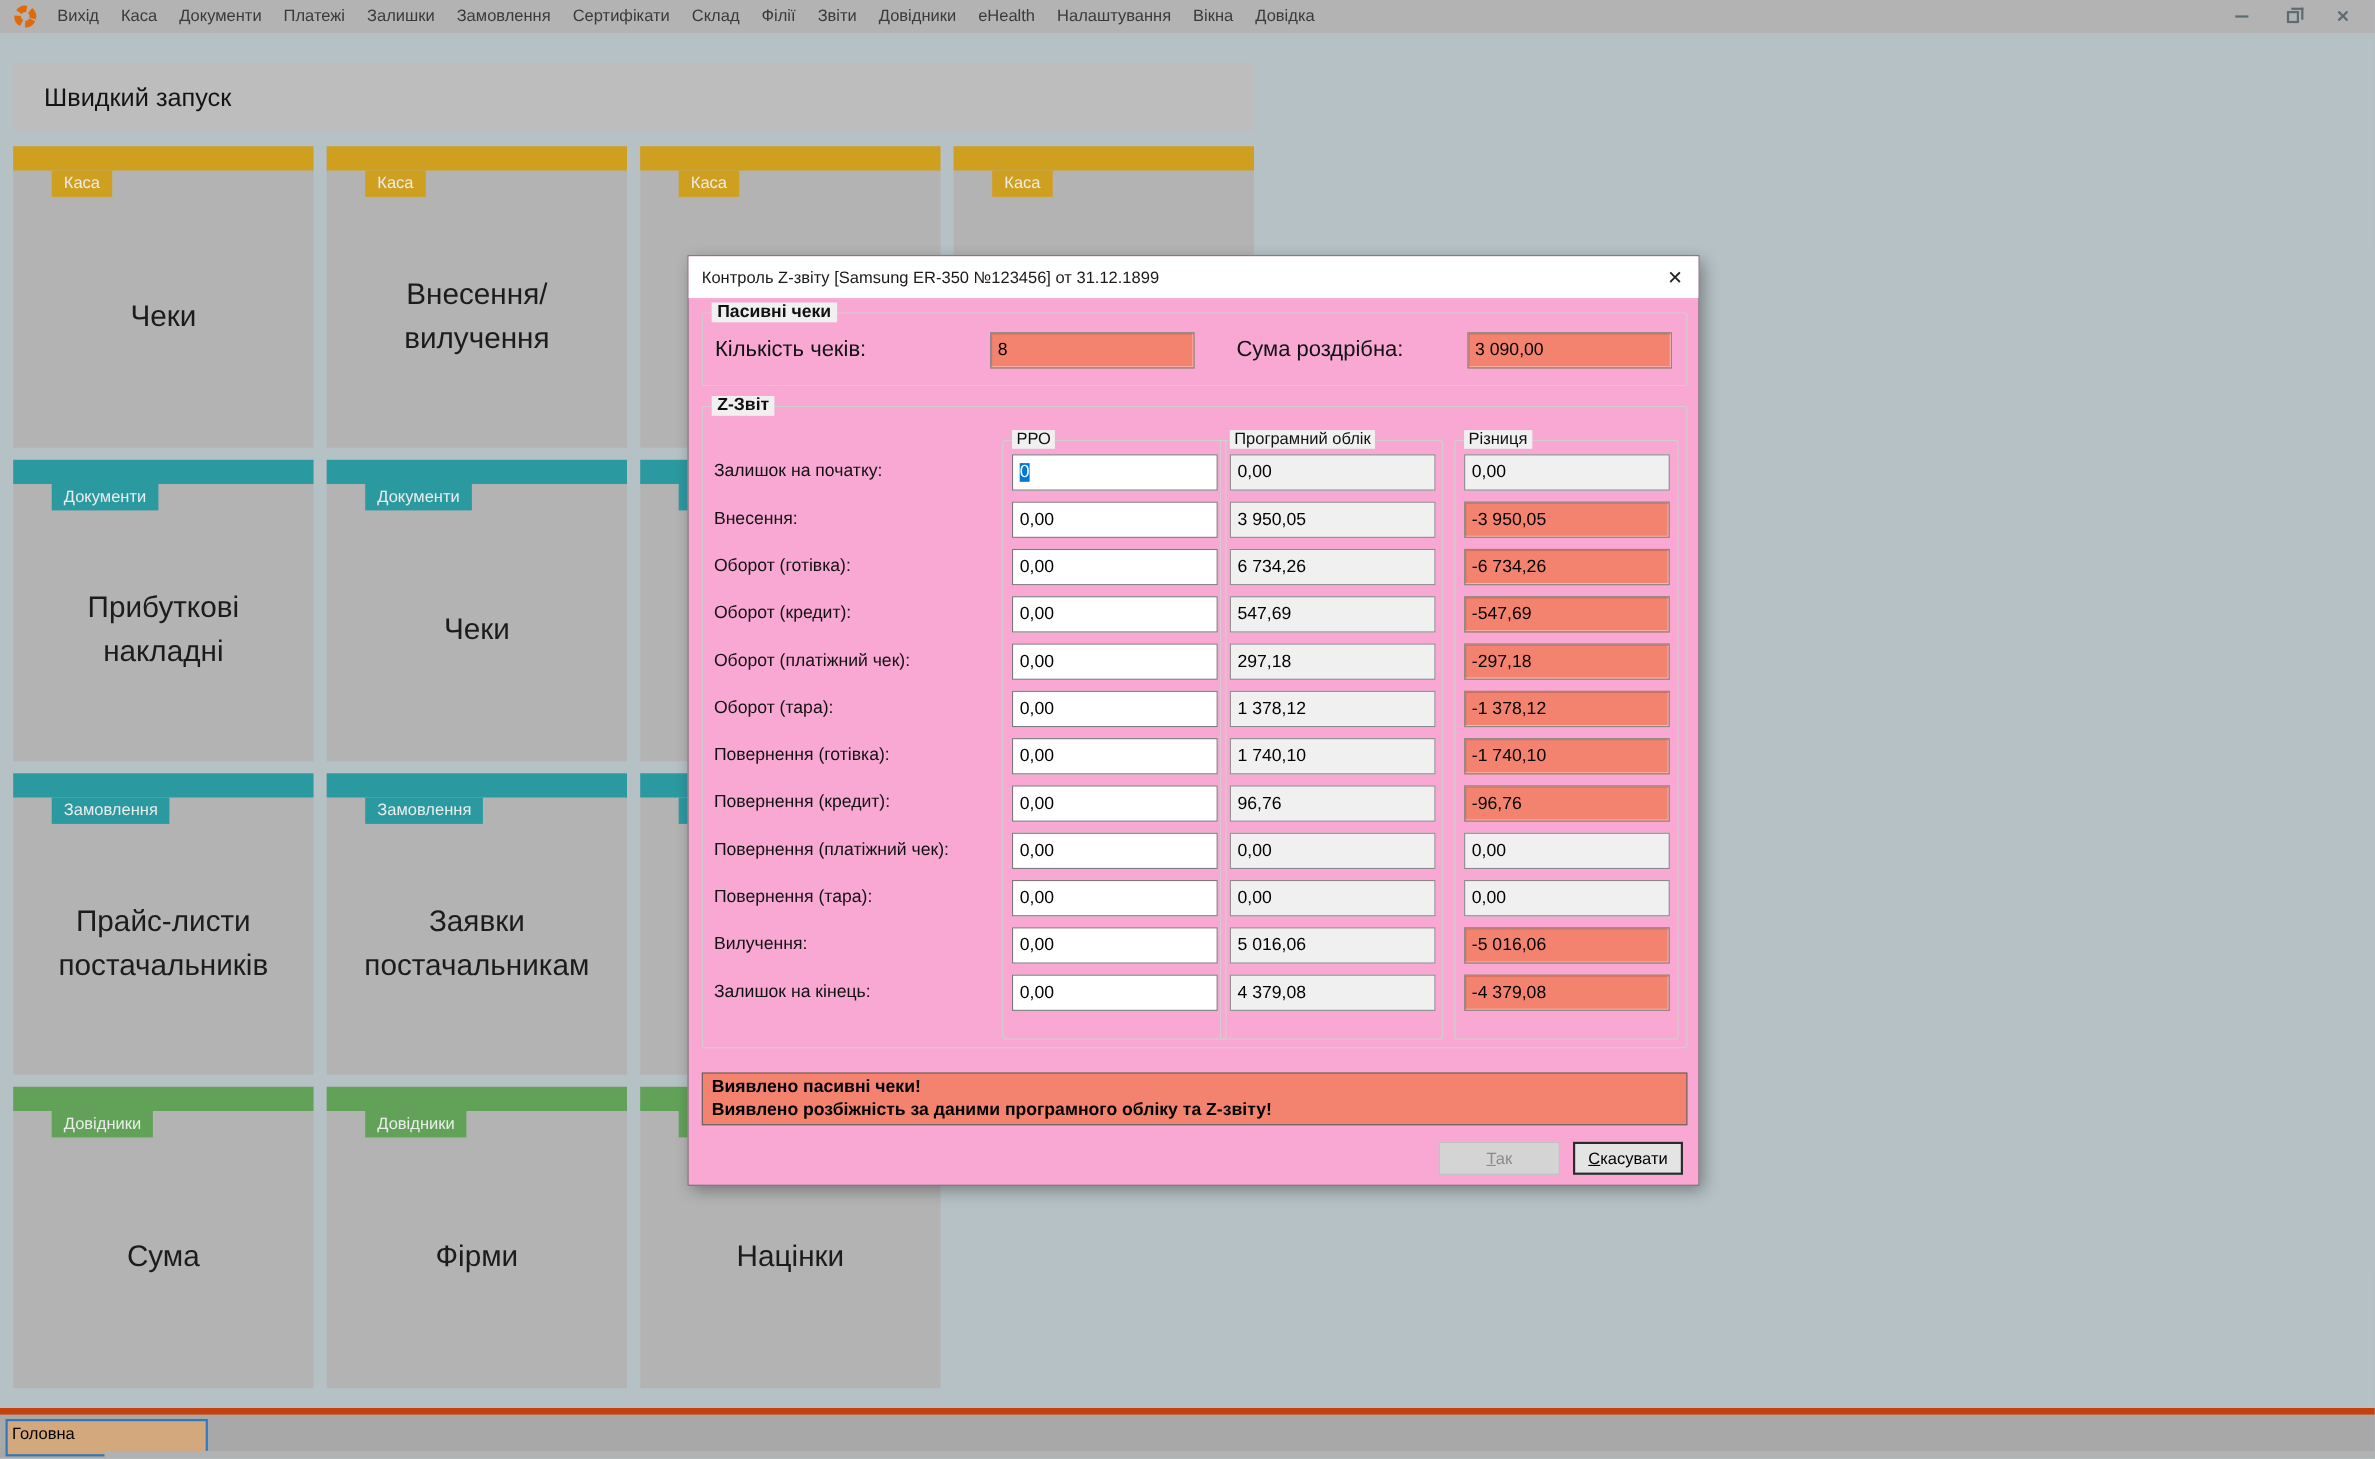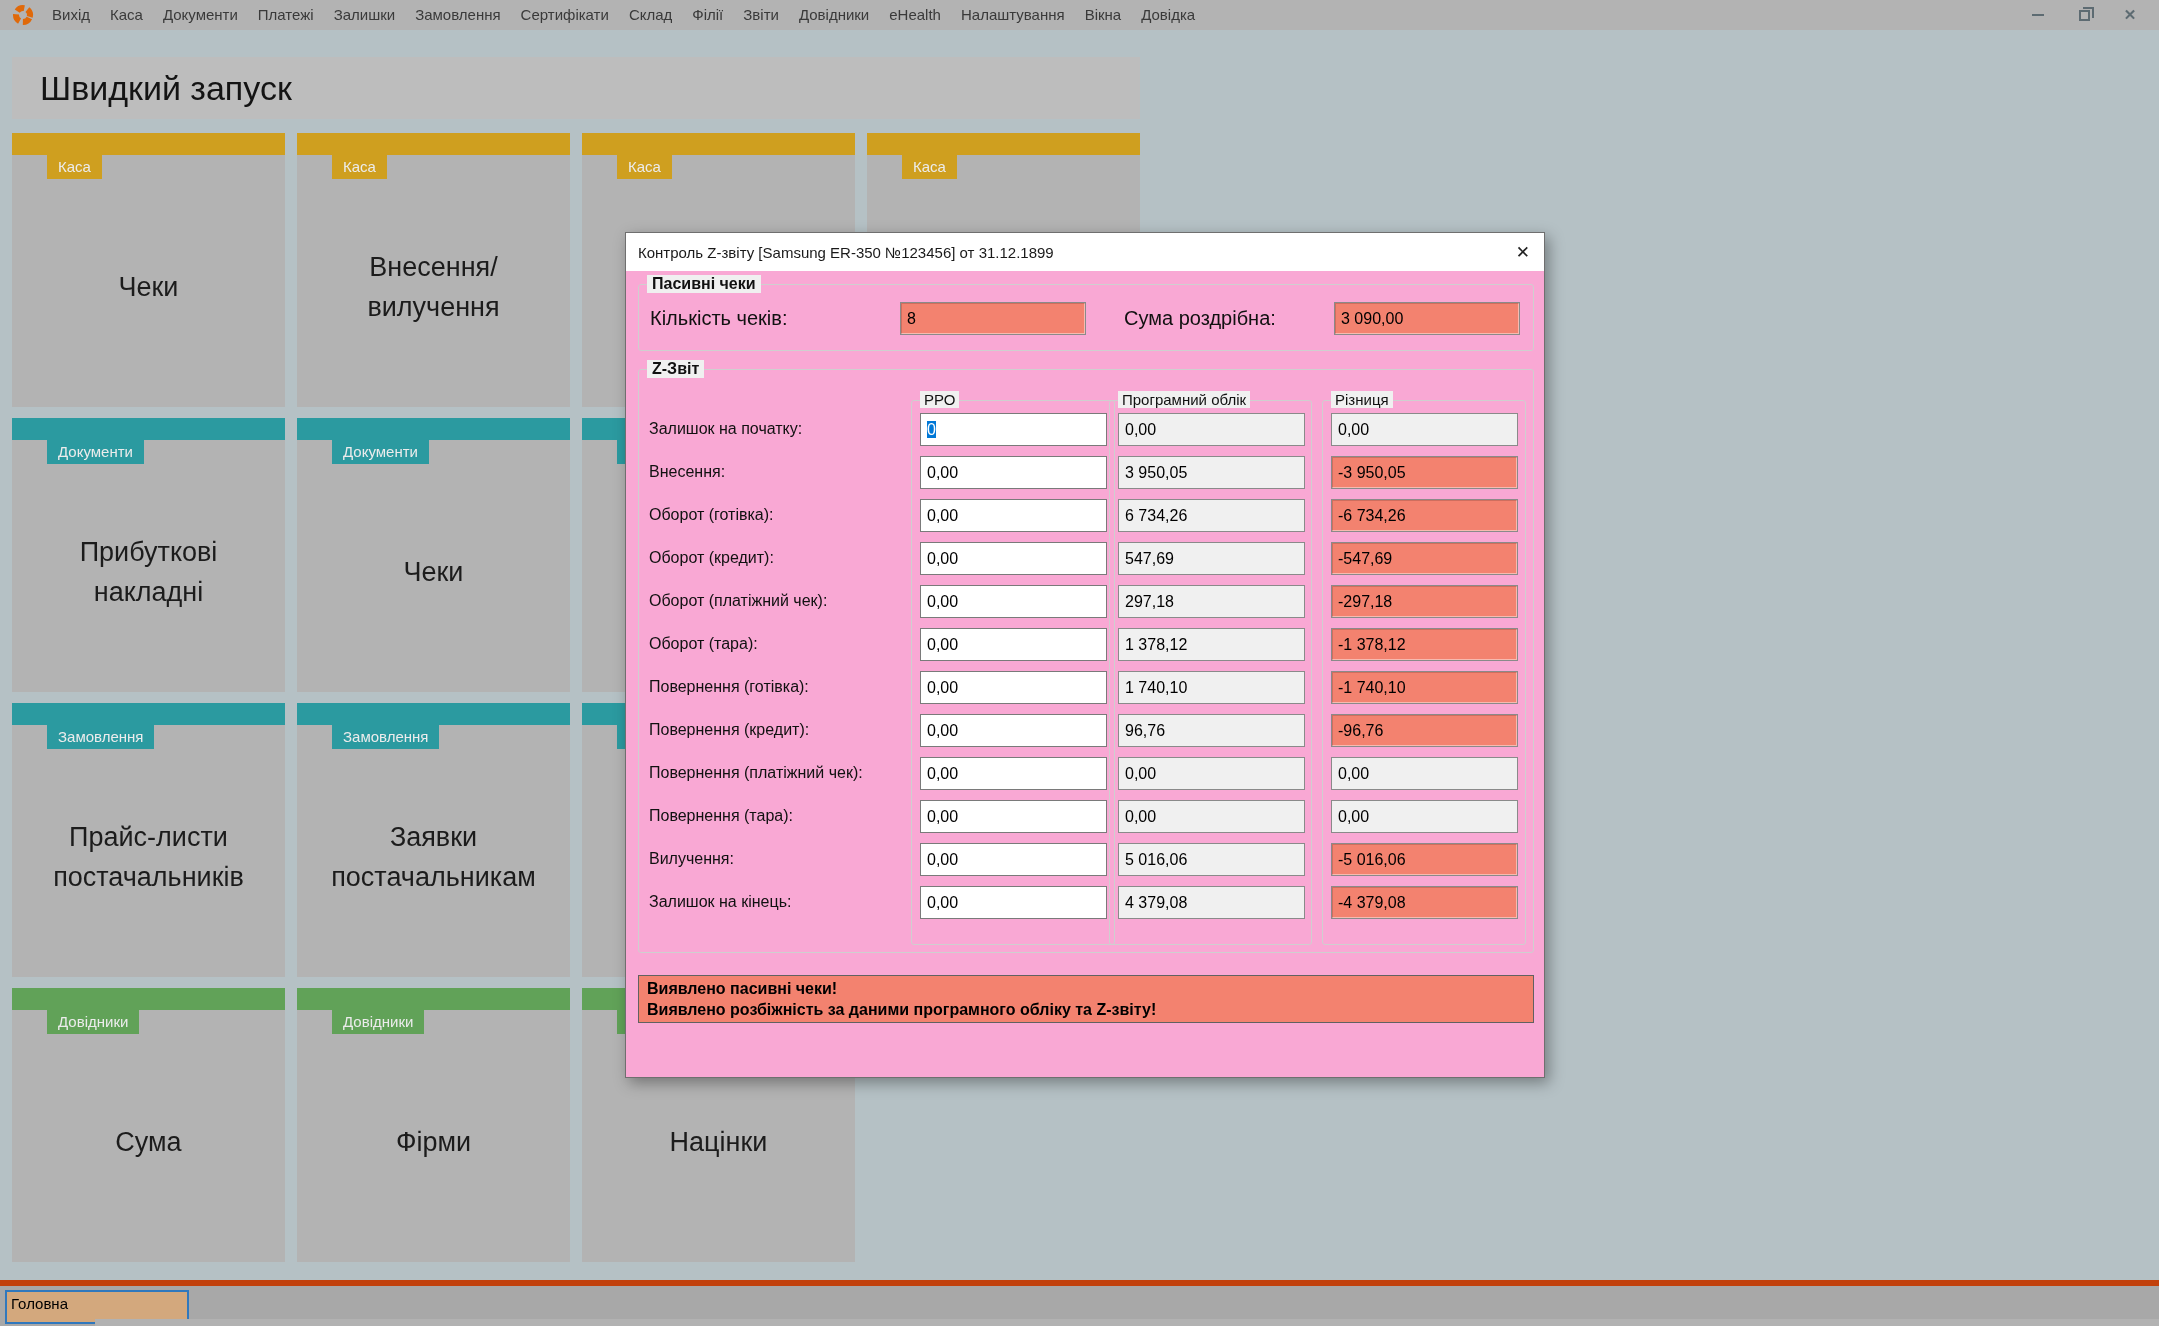--- a/index.html
+++ b/index.html
@@ -13,21 +13,21 @@
   .menu-item{padding:0 10px;font-size:15px;color:#3a3a3a;line-height:30px;white-space:nowrap;cursor:default;}
   .win-controls{position:absolute;right:6px;top:0;height:30px;display:flex;align-items:center;}
   .win-btn{width:46px;height:28px;display:flex;align-items:center;justify-content:center;color:#5d6b72;}
   .glyph-min{display:block;width:12px;height:0;border-bottom:2px solid #5d6b72;}
   .glyph-restore{position:relative;display:block;width:11px;height:11px;border:2px solid #5d6b72;}
   .glyph-restore::before{content:"";position:absolute;left:2px;top:-5px;width:9px;height:9px;border:2px solid #5d6b72;border-left:none;border-bottom:none;}
   .glyph-close{font-size:15px;font-weight:bold;}
 
   
   .ql-header{position:absolute;left:12px;top:57px;width:1128px;height:62px;background:#bdbdbd;display:flex;align-items:center;}
-  .ql-title{font-size:34px;color:#141414;margin-left:28px;}
+  .ql-title{font-size:23px;color:#141414;margin-left:28px;}
   .tiles{position:absolute;left:12px;top:133px;width:1128px;display:grid;grid-template-columns:repeat(4,273px);grid-auto-rows:274px;column-gap:12px;row-gap:11px;}
   .tile{position:relative;background:#b3b3b3;cursor:pointer;}
   .tile-strip{height:22px;}
   .tile-tag{position:absolute;top:22px;left:35px;height:24px;padding:0 11px;font-size:15px;line-height:24px;color:#ececec;white-space:nowrap;}
   .tile-label{position:absolute;left:12px;right:12px;top:46px;bottom:12px;display:flex;align-items:center;justify-content:center;text-align:center;font-size:27px;line-height:1.5;color:#1c1c1c;overflow-wrap:anywhere;}
 
   
   .dialog{position:absolute;left:625px;top:232px;width:920px;height:846px;background:#f9a8d4;border:1px solid #6f6f6f;box-shadow:4px 5px 14px rgba(0,0,0,.35);z-index:10;}
   .dlg-title{position:relative;height:38px;background:#ffffff;display:flex;align-items:center;}
   .dlg-title-text{margin-left:12px;font-size:15px;color:#1a1a1a;white-space:nowrap;}
@@ -275,20 +275,24 @@
               <div class="fld f-alert">-4 379,08</div>
             </div>
         </div>
       </div>
 
       <div class="warnbox">
         <div class="warn-line">Виявлено пасивні чеки!</div>
         <div class="warn-line">Виявлено розбіжність за даними програмного обліку та Z-звіту!</div>
       </div>
 
+      <div class="btnrow" id="btnrow">
+          <button class="dlg-btn ok" disabled=""><u>Т</u>ак</button>
+          <button class="dlg-btn cancel"><u>С</u>касувати</button>
+        </div>
     </div>
   </div>
 
   <div class="taskbar">
     <div class="task-tab">Головна</div>
     <div class="task-strip"></div>
   </div>
 </div>
 
 </body></html>

